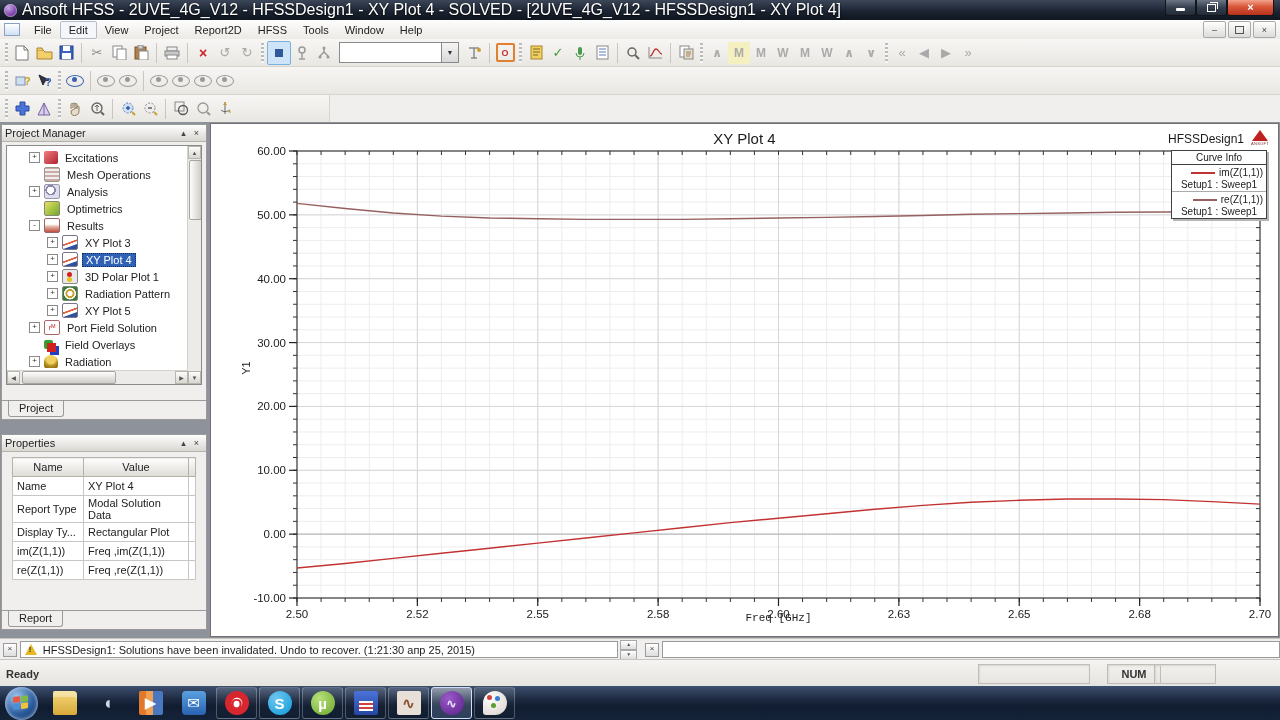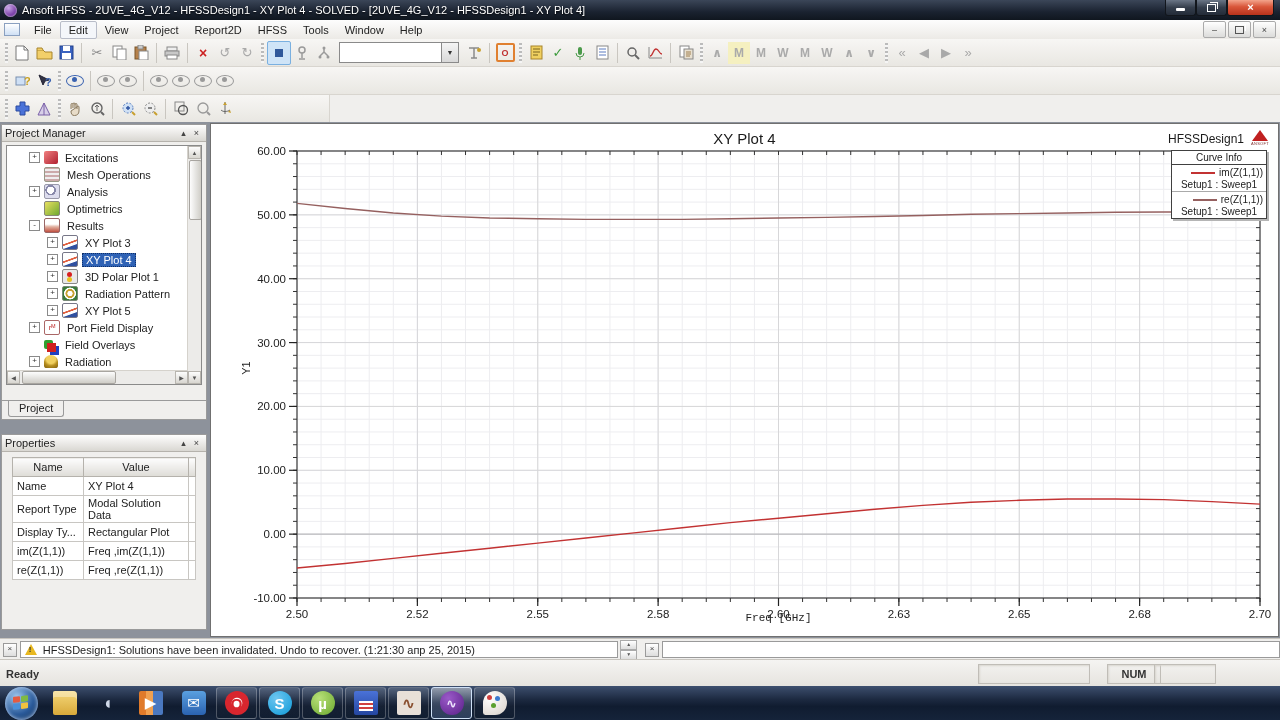--- a/index.html
+++ b/index.html
@@ -5,21 +5,21 @@
   html,body{margin:0;padding:0;background:#555;}
   #screen{position:relative;width:1280px;height:720px;overflow:hidden;
     font-family:"Liberation Sans","DejaVu Sans",sans-serif;font-size:11px;color:#222;
     background:#f0efed;user-select:none;}
   .abs{position:absolute;}
   
   #titlebar{left:0;top:0;width:1280px;height:20px;
     background:linear-gradient(#3b4658,#1a2230 60%,#10161f);display:flex;align-items:center;}
   #titlebar .appicon{width:13px;height:13px;margin:0 5px 0 4px;border-radius:50%;
     background:radial-gradient(circle at 35% 30%,#c9a7e8,#7b3fa8 60%,#4a1f6e);box-shadow:inset 0 0 2px #fff;}
-  #titlebar .wtitle{color:#fff;font-size:11px;white-space:nowrap;text-shadow:0 1px 2px #000;}
+  #titlebar .wtitle{color:#fff;font-size:16px;white-space:nowrap;text-shadow:0 1px 2px #000;}
   .wbtns{position:absolute;right:6px;top:0;display:flex;}
   .wbtn{width:29px;height:15px;border:1px solid #12161c;border-top:none;border-radius:0 0 3px 3px;
     background:linear-gradient(#6a7585,#353e4c 50%,#232b38);display:flex;align-items:center;justify-content:center;}
   .wbtn.close{width:45px;background:linear-gradient(#f3a38b,#d9563a 45%,#b8321c);}
   .minbar{width:9px;height:3px;background:#fff;border-radius:1px;margin-top:4px;}
   .restsq{width:7px;height:6px;border:1px solid #fff;position:relative;}
   .restsq:after{content:"";position:absolute;left:2px;top:-3px;width:7px;height:6px;border:1px solid #fff;border-bottom:none;border-left:none;}
   .xglyph{color:#fff;font-size:11px;font-weight:bold;line-height:1;}
   
   #menubar{left:0;top:20px;width:1280px;height:19px;background:linear-gradient(#fdfdfd,#eceae6);
@@ -506,21 +506,21 @@
               <span class="tlabel">Radiation Pattern</span>
             </div>
           <div class="trow ind2">
               <span class="expbox">+</span>
               <span class="ticon ti-xy"></span>
               <span class="tlabel">XY Plot 5</span>
             </div>
           <div class="trow ind1">
               <span class="expbox">+</span>
               <span class="ticon ti-port">rᴹ</span>
-              <span class="tlabel">Port Field Display</span>
+              <span class="tlabel">Port Field Solution</span>
             </div>
           <div class="trow ind1">
               <span class="expnone"></span>
               <span class="ticon ti-fov"></span>
               <span class="tlabel">Field Overlays</span>
             </div>
           <div class="trow ind1">
               <span class="expbox">+</span>
               <span class="ticon ti-ant"></span>
               <span class="tlabel">Radiation</span>
@@ -580,20 +580,23 @@
               <td>Freq ,im(Z(1,1))</td>
               <td class="c3"></td>
             </tr>
         <tr>
               <td>re(Z(1,1))</td>
               <td>Freq ,re(Z(1,1))</td>
               <td class="c3"></td>
             </tr>
       </tbody>
         </table>
+      <div class="tabstrip">
+        <div class="tab">Report</div>
+      </div>
     </div>
 
     <div class="panel" id="plotwin">
       <svg id="plot-svg" width="1067" height="512">
           <line x1="86" y1="27" x2="86" y2="474" stroke="#ededf0" stroke-width="1"></line>
           <line x1="110.07499999999946" y1="27" x2="110.07499999999946" y2="474" stroke="#ededf0" stroke-width="1"></line>
           <line x1="134.14999999999893" y1="27" x2="134.14999999999893" y2="474" stroke="#ededf0" stroke-width="1"></line>
           <line x1="158.22499999999837" y1="27" x2="158.22499999999837" y2="474" stroke="#ededf0" stroke-width="1"></line>
           <line x1="182.29999999999785" y1="27" x2="182.29999999999785" y2="474" stroke="#ededf0" stroke-width="1"></line>
           <line x1="206.37499999999733" y1="27" x2="206.37499999999733" y2="474" stroke="#ededf0" stroke-width="1"></line>

